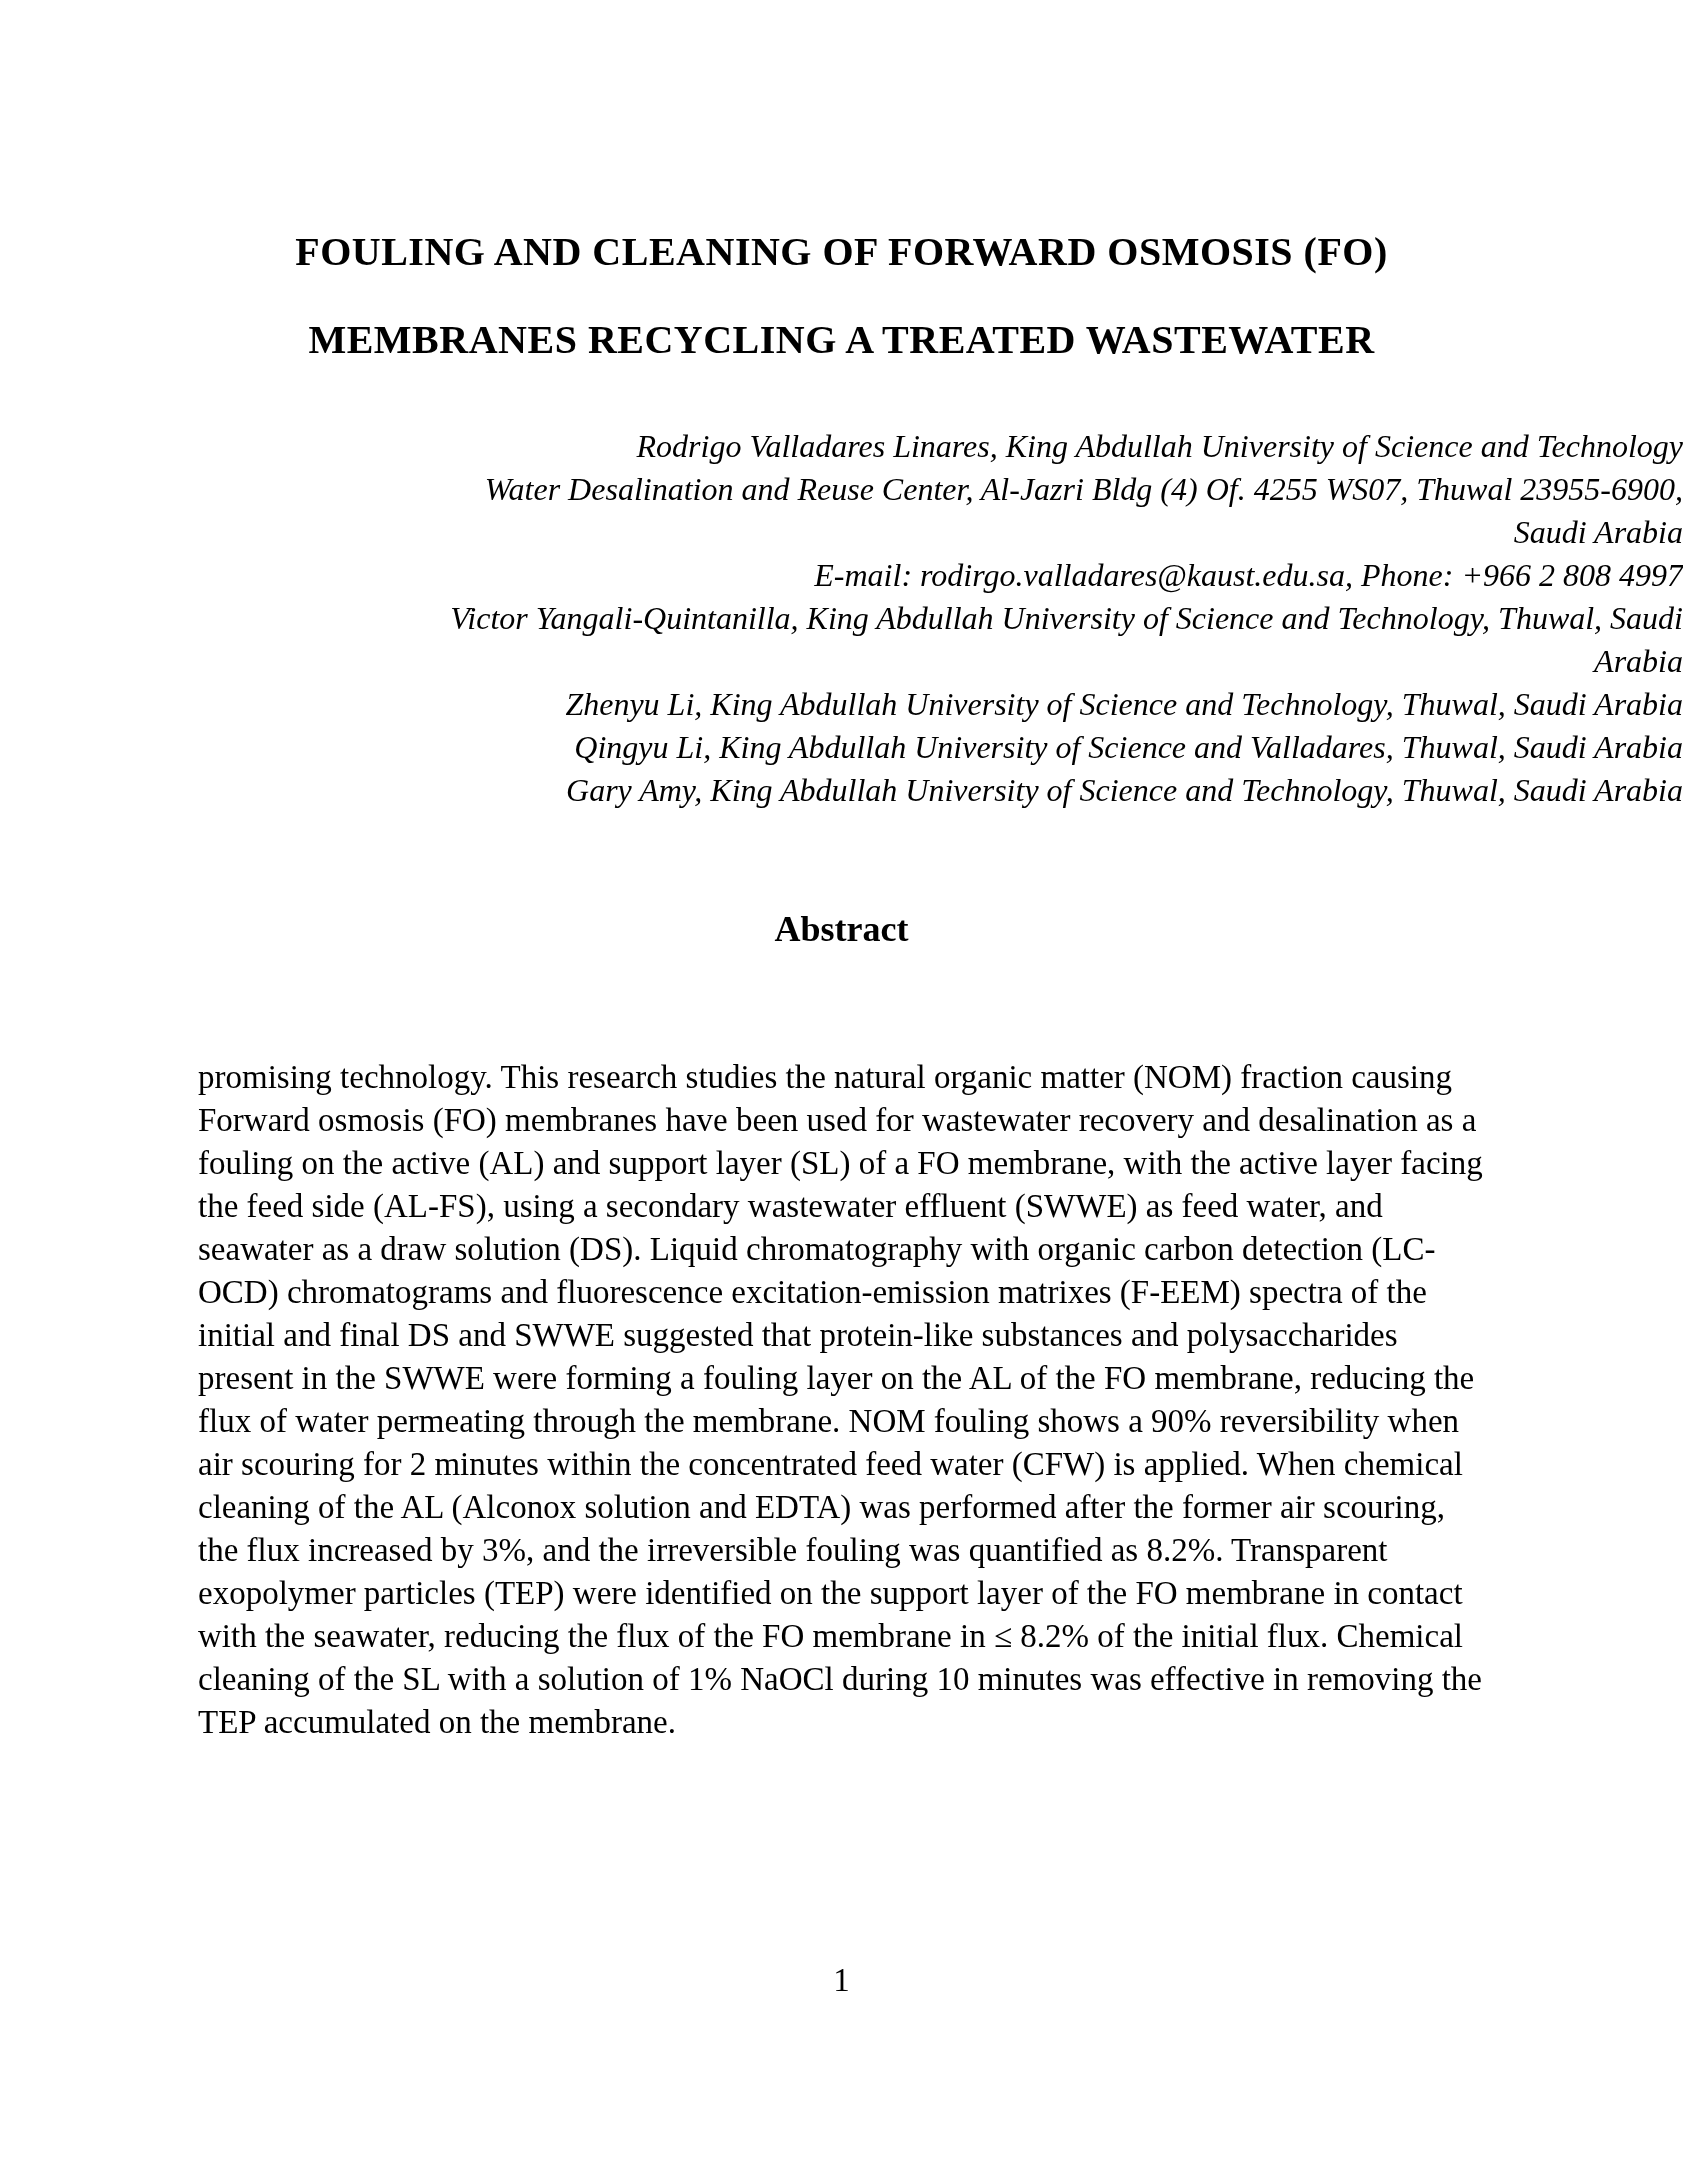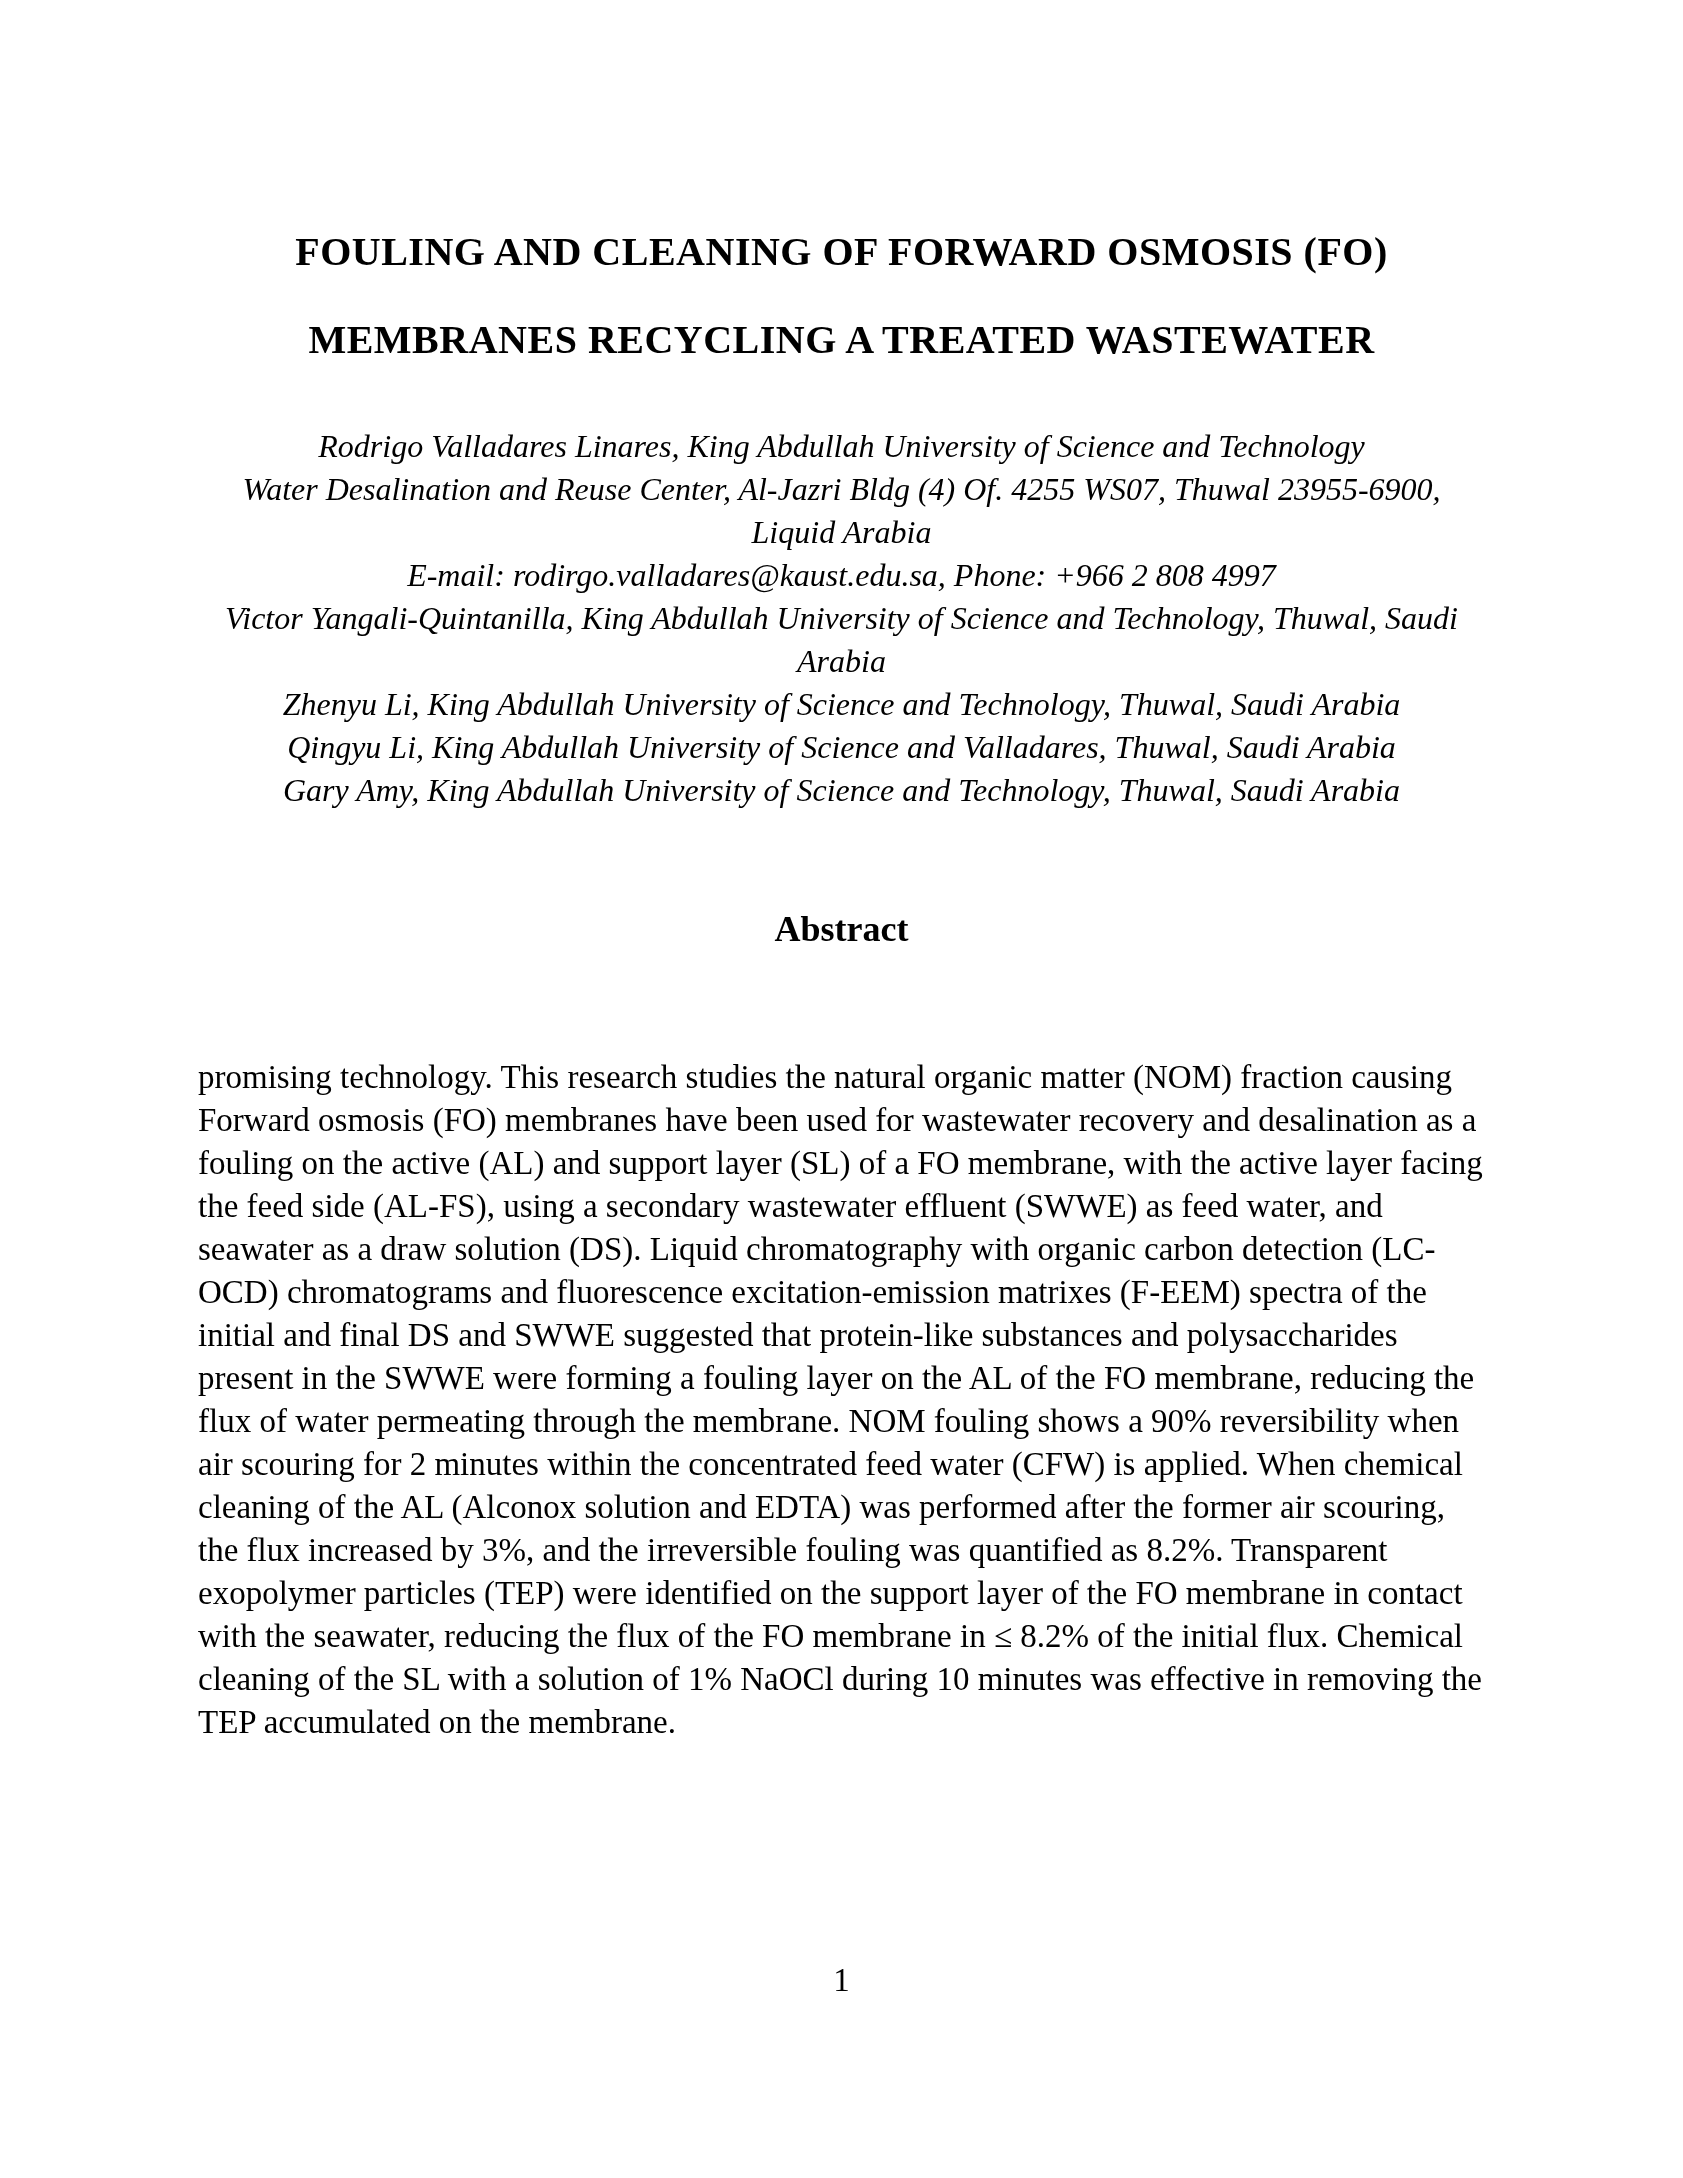--- a/index.html
+++ b/index.html
@@ -28,21 +28,21 @@
     letter-spacing: 0.5px;
   }
   .title-line + .title-line {
     margin-top: 44px;
   }
   .authors {
     position: absolute;
     top: 425px;
     left: 0;
     width: 100%;
-    text-align: center;
+    text-align: right;
     font-style: italic;
     font-size: 32px;
     line-height: 43px;
   }
   .abstract-heading {
     position: absolute;
     top: 907px;
     left: 0;
     width: 100%;
     margin: 0;
@@ -78,21 +78,21 @@
 <div class="page">
 
   <header class="title-block">
     <div class="title-line">FOULING AND CLEANING OF FORWARD OSMOSIS (FO)</div>
     <div class="title-line">MEMBRANES RECYCLING A TREATED WASTEWATER</div>
   </header>
 
   <section class="authors">
     <div>Rodrigo Valladares Linares, King Abdullah University of Science and Technology</div>
     <div>Water Desalination and Reuse Center, Al-Jazri Bldg (4) Of. 4255 WS07, Thuwal 23955-6900,</div>
-    <div>Liquid Arabia</div>
+    <div>Saudi Arabia</div>
     <div>E-mail: rodirgo.valladares@kaust.edu.sa, Phone: +966 2 808 4997</div>
     <div>Victor Yangali-Quintanilla, King Abdullah University of Science and Technology, Thuwal, Saudi</div>
     <div>Arabia</div>
     <div>Zhenyu Li, King Abdullah University of Science and Technology, Thuwal, Saudi Arabia</div>
     <div>Qingyu Li, King Abdullah University of Science and Valladares, Thuwal, Saudi Arabia</div>
     <div>Gary Amy, King Abdullah University of Science and Technology, Thuwal, Saudi Arabia</div>
   </section>
 
   <h2 class="abstract-heading">Abstract</h2>
 

